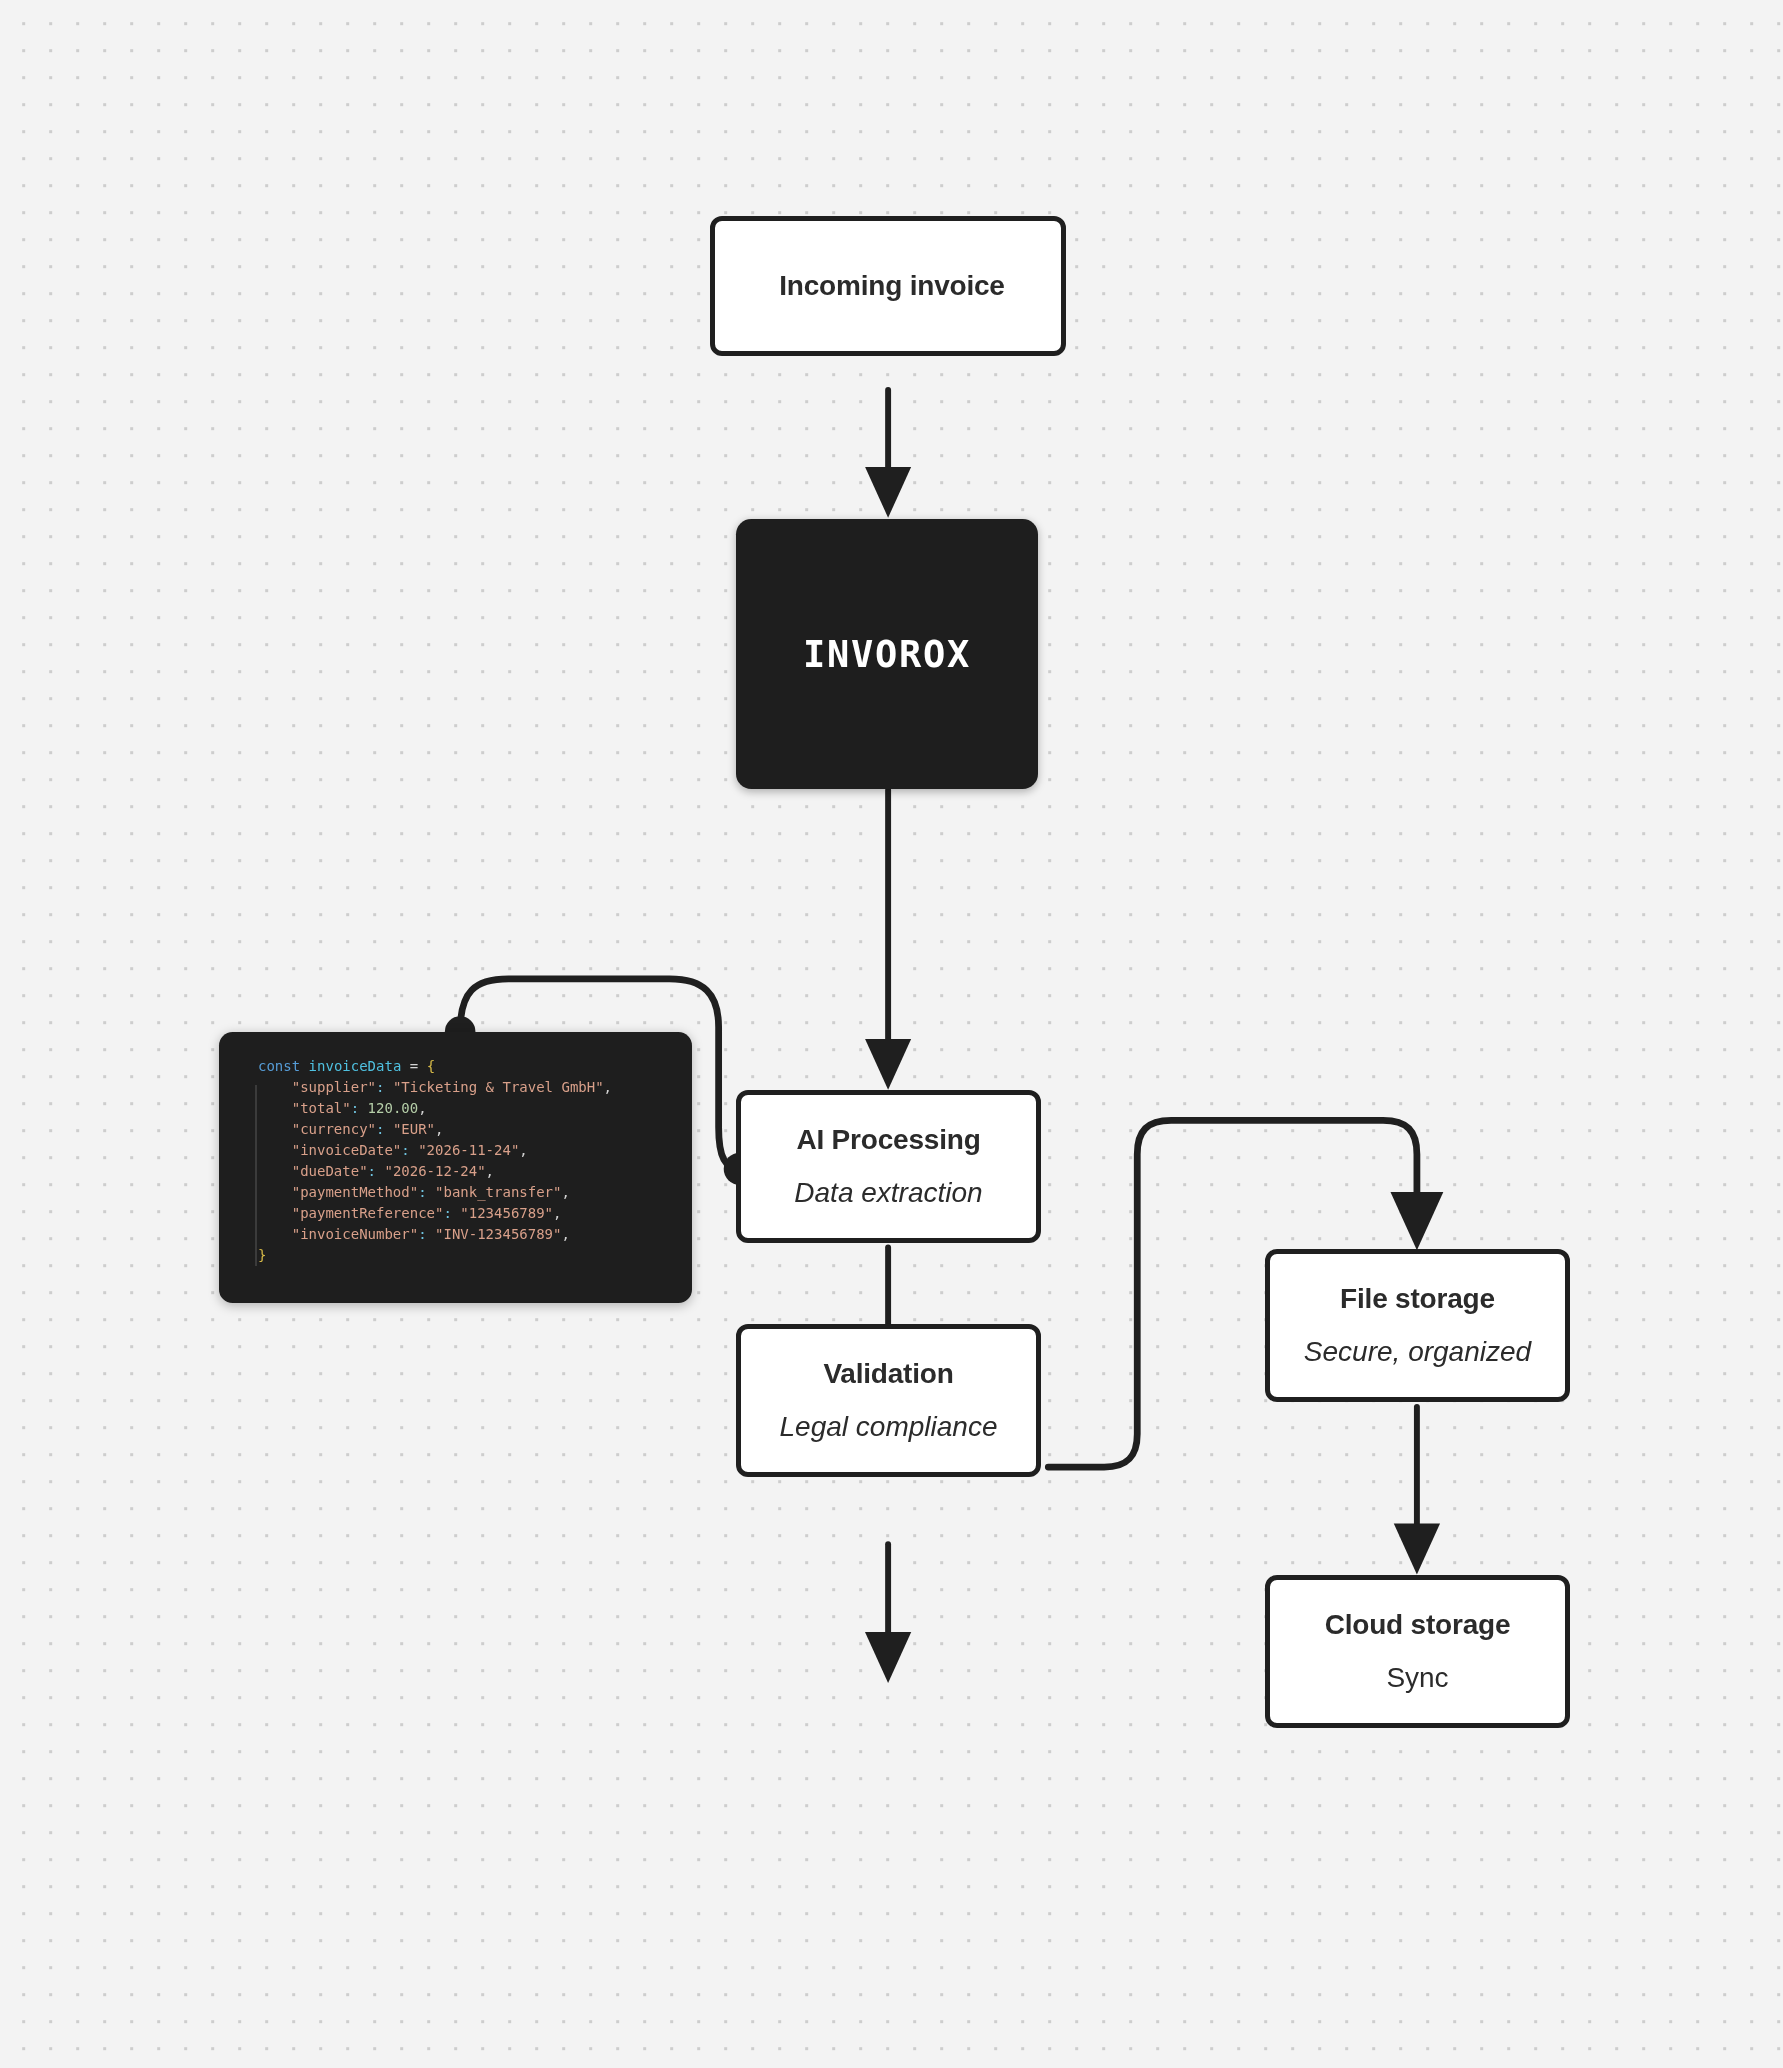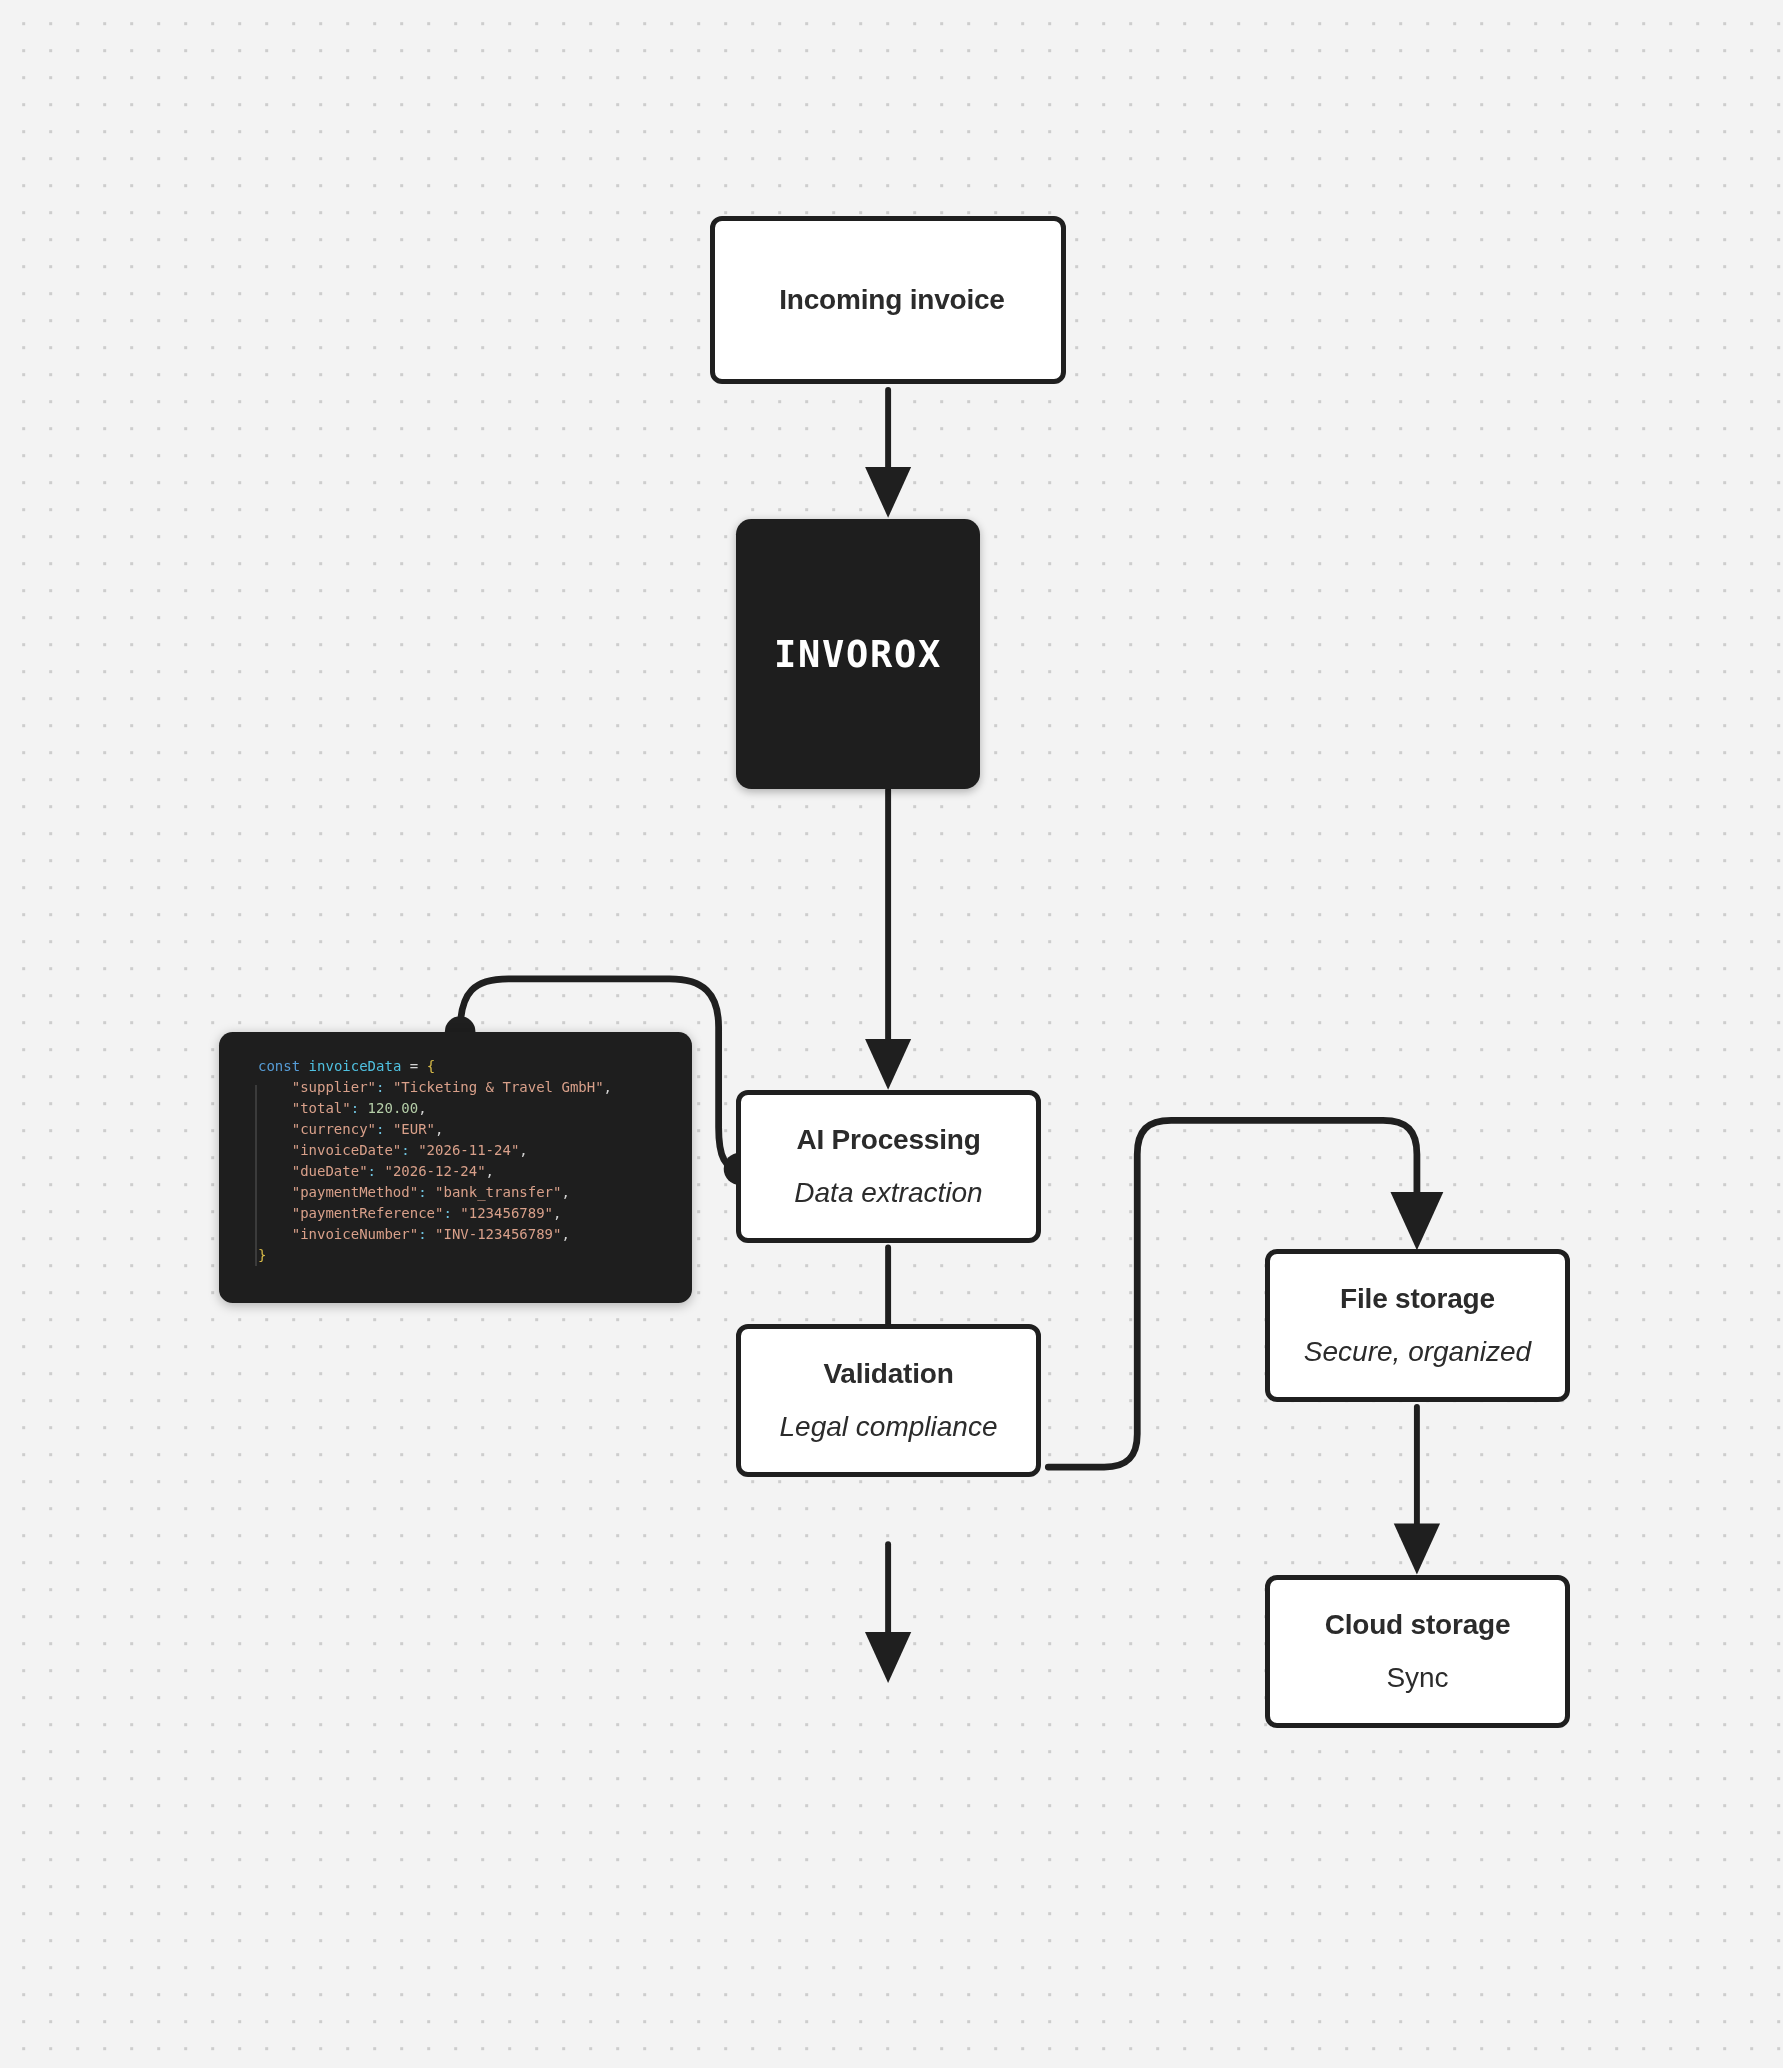--- a/index.html
+++ b/index.html
@@ -54,25 +54,25 @@
     font-style: italic;
     color: #2b2b2b;
     line-height: 1.22;
     margin-top: 19px;
   }
   .node .subtitle.plain {
     font-style: normal;
   }
 
   
-  #n-incoming { left: 710px; top: 216px; width: 356px; height: 168px; padding-left: 8px; }
+  #n-incoming { left: 710px; top: 216px; width: 356px; height: 140px; padding-left: 8px; }
 
   
   #n-invorox {
-    left: 736px; top: 519px; width: 244px; height: 270px;
+    left: 736px; top: 519px; width: 302px; height: 270px;
     background: #1e1e1e;
     border: none;
     border-radius: 15.3px;
     box-shadow: 0 2.5px 8.5px rgba(0,0,0,0.28);
   }
   #n-invorox .brand {
     font-family: "DejaVu Sans Mono", "Liberation Mono", monospace;
     font-size: 37px;
     font-weight: bold;
     color: #ffffff;

